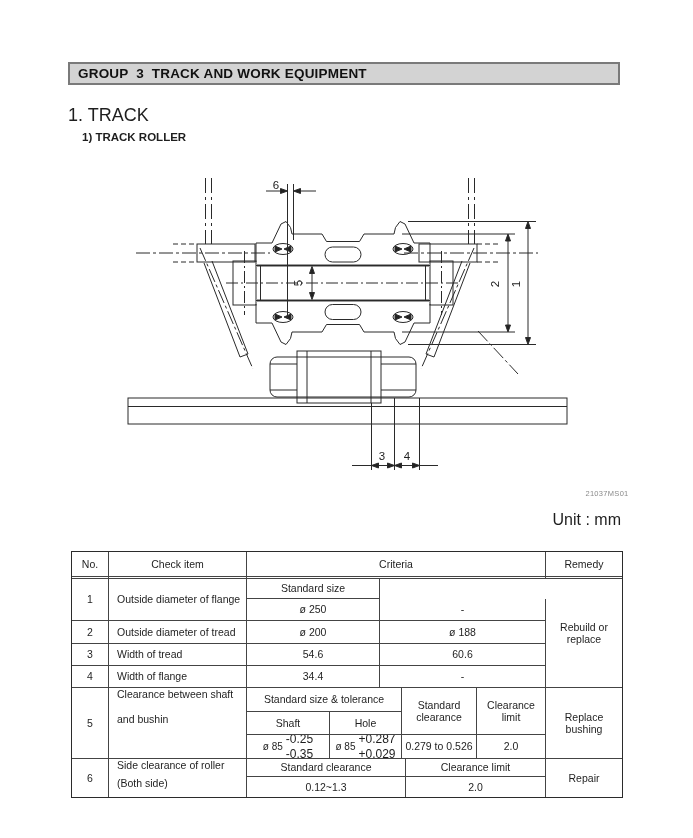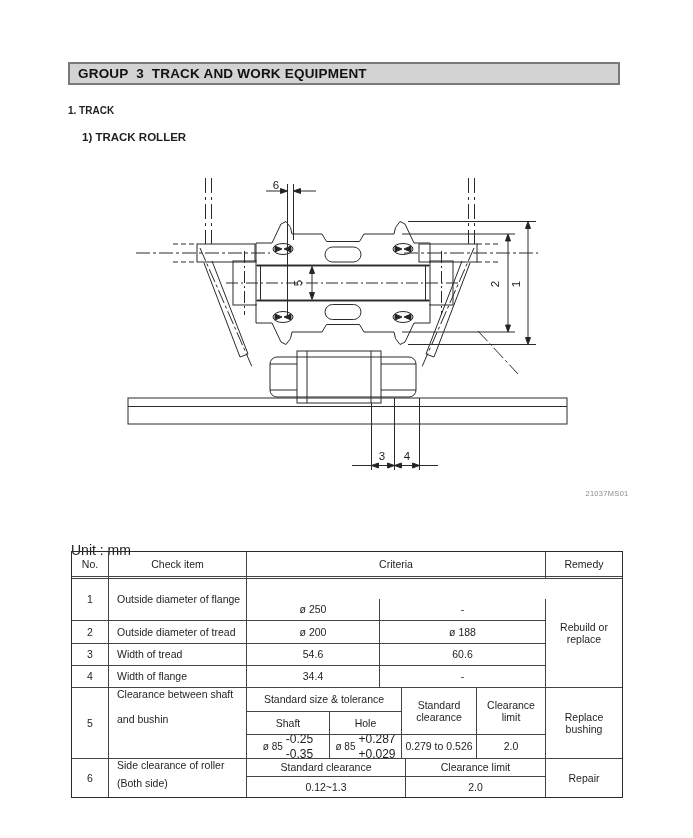--- a/index.html
+++ b/index.html
@@ -2,23 +2,23 @@
 <html><head>
 <meta charset="utf-8">
 <style>
   html,body{margin:0;padding:0;background:#fff;}
   .page{position:relative;width:693px;height:838px;background:#ffffff;overflow:hidden;
         font-family:"Liberation Sans",sans-serif;color:#1e1e1e;}
   .group-bar{position:absolute;left:68px;top:62px;width:552px;height:23px;
         background:#d3d3d3;border:2px solid #7a7a7a;box-sizing:border-box;
         display:flex;align-items:center;padding-left:8px;
         font-weight:bold;font-size:13.5px;letter-spacing:.2px;white-space:pre;color:#111;}
-  .sec-title{position:absolute;left:68px;top:105px;font-weight:bold;font-size:10px;}
+  .sec-title{position:absolute;left:68px;top:105px;font-weight:normal;font-size:18px;}
   .sub-title{position:absolute;left:82px;top:131px;font-weight:bold;font-size:11.5px;}
-  .unit{position:absolute;top:542px;left:71px;width:550px;text-align:left;font-size:14px;}
+  .unit{position:absolute;top:511px;left:71px;width:550px;text-align:right;font-size:16px;}
   svg{position:absolute;left:0;top:0;}
   svg text{font-family:"Liberation Sans",sans-serif;font-size:11.5px;fill:#222;stroke:none;}
   .tbl{position:absolute;left:71px;top:551px;width:550px;height:245px;
        display:grid;box-sizing:content-box;
        grid-template-columns:37px 138px 83px 50px 22px 4px 71px 69px 76px;
        grid-template-rows:25px 2px 20px 22px 23px 22px 22px 24px 23px 24px 18px 20px;
        border:1.5px solid #2b2b2b;font-size:10.5px;line-height:1.15;}
   .c{border-right:1px solid #444;border-bottom:1px solid #444;
      display:flex;align-items:center;justify-content:center;text-align:center;
      overflow:hidden;padding:0 2px;box-sizing:border-box;}
@@ -172,20 +172,21 @@
     <div class="c" style="grid-area:1/3/2/9">Criteria</div>
     <div class="c nbr" style="grid-area:1/9/2/10">Remedy</div>
 
     <div class="c" style="grid-area:2/1/3/2"></div>
     <div class="c" style="grid-area:2/2/3/3"></div>
     <div class="c" style="grid-area:2/3/3/9"></div>
     <div class="c nbr" style="grid-area:2/9/3/10"></div>
 
     <div class="c" style="grid-area:3/1/5/2">1</div>
     <div class="c left" style="grid-area:3/2/5/3">Outside diameter of flange</div>
+    <div class="c" style="grid-area:3/3/4/5">Standard size</div>
     <div class="c" style="grid-area:4/3/5/5">ø 250</div>
     <div class="c" style="grid-area:4/5/5/9">-</div>
     <div class="c nbr" style="grid-area:3/9/8/10">Rebuild or replace</div>
 
     <div class="c" style="grid-area:5/1/6/2">2</div>
     <div class="c left" style="grid-area:5/2/6/3">Outside diameter of tread</div>
     <div class="c" style="grid-area:5/3/6/5">ø 200</div>
     <div class="c" style="grid-area:5/5/6/9">ø 188</div>
 
     <div class="c" style="grid-area:6/1/7/2">3</div>

